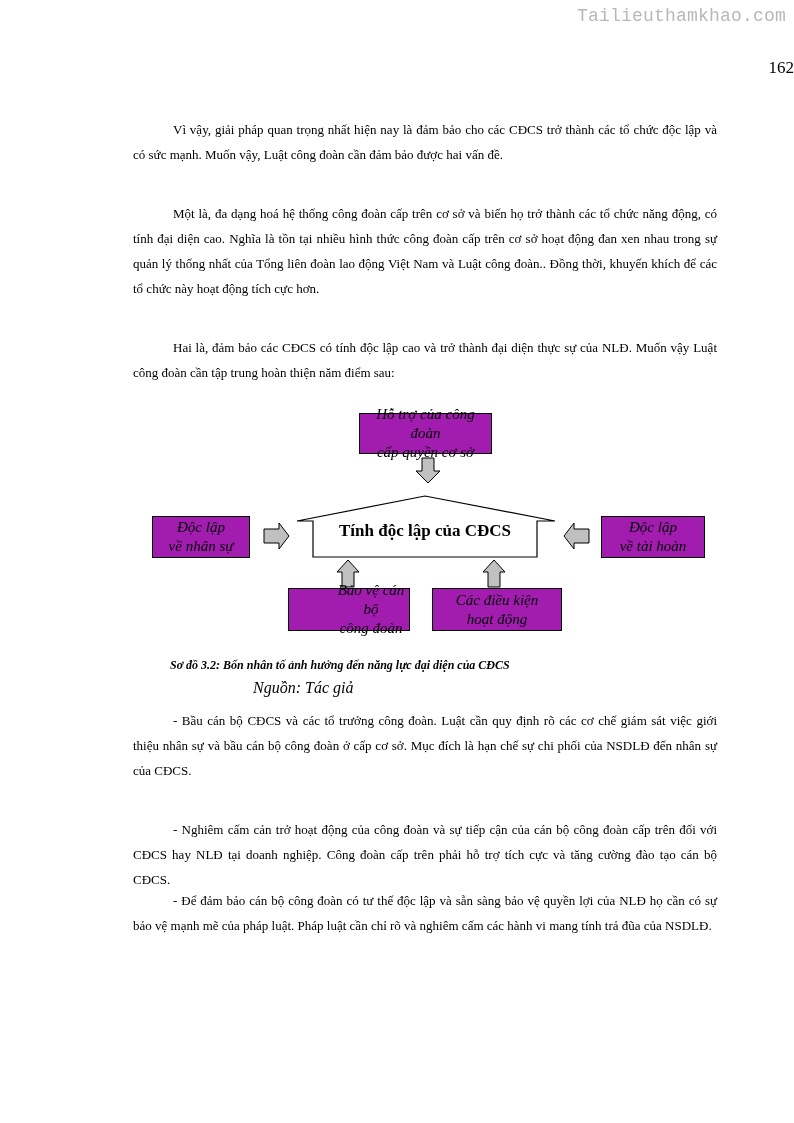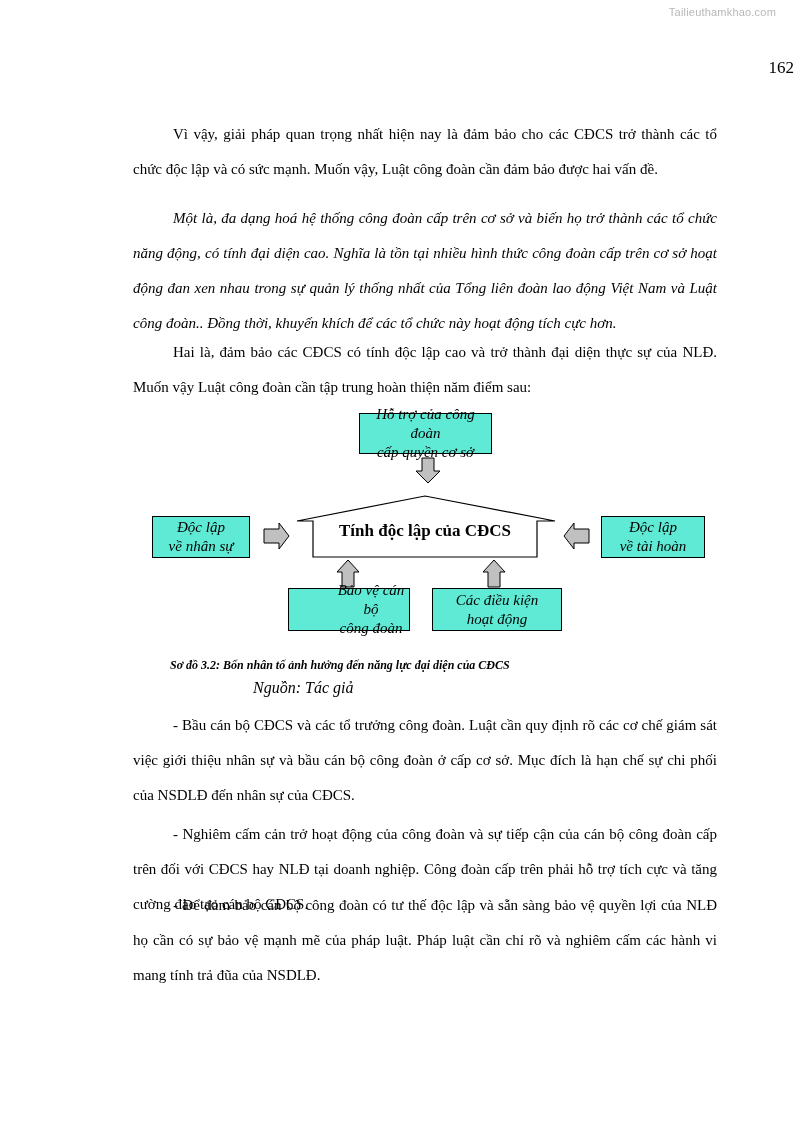--- a/index.html
+++ b/index.html
@@ -1,39 +1,39 @@
 <!DOCTYPE html>
 <html><head>
 <meta charset="utf-8">
 <style>
   html, body { margin: 0; padding: 0; background: #ffffff; }
   body { width: 794px; height: 1123px; position: relative; overflow: hidden;
          font-family: "Liberation Serif", "DejaVu Serif", serif; color: #000; }
-  .watermark { position: absolute; top: 6px; right: 18px; font-family: Liberation Sans, sans-serif;
-               font-size: 11px; color: #b8b8b8; letter-spacing: 0.2px; }
+  .watermark { position: absolute; top: 6px; right: 8px; font-family: Liberation Mono, monospace;
+               font-size: 18px; color: #b8b8b8; letter-spacing: 0.2px; }
   .page-number { position: absolute; top: 58px; left: 0; width: 794px; text-align: right; font-size: 17px; }
-  .para { position: absolute; left: 133px; width: 584px; font-size: 15px; line-height: 35px;
+  .para { position: absolute; left: 133px; width: 584px; font-size: 13px; line-height: 25px;
           text-align: justify; text-indent: 40px; margin: 0; }
-  .box { position: absolute; border: 1px solid #000; background: #5eead4; font-style: italic;
+  .box { position: absolute; border: 1px solid #000; background: #a21caf; font-style: italic;
          font-size: 15px; line-height: 19px; text-align: center; box-sizing: border-box;
          display: flex; flex-direction: column; justify-content: center; }
   .caption { position: absolute; left: 170px; top: 658px; font-size: 12px; font-weight: bold; font-style: italic; }
   .source { position: absolute; left: 253px; top: 679px; font-size: 16px; font-style: italic; }
   svg.diagram { position: absolute; left: 0; top: 0; }
   .center-label { position: absolute; left: 314px; top: 521px; width: 222px; text-align: center;
                   font-size: 17px; font-weight: bold; }
 </style>
 </head>
 <body>
 
 <div class="watermark">Tailieuthamkhao.com</div>
 <div class="page-number">162</div>
 
 <p class="para" style="top:117px;">Vì vậy, giải pháp quan trọng nhất hiện nay là đảm bảo cho các CĐCS trở thành các tổ chức độc lập và có sức mạnh. Muốn vậy, Luật công đoàn cần đảm bảo được hai vấn đề.</p>
-<p class="para" style="top:201px;font-style:italic;">Một là, đa dạng hoá hệ thống công đoàn cấp trên cơ sở và biến họ trở thành các tổ chức năng động, có tính đại diện cao. Nghĩa là tồn tại nhiều hình thức công đoàn cấp trên cơ sở hoạt động đan xen nhau trong sự quản lý thống nhất của Tổng liên đoàn lao động Việt Nam và Luật công đoàn.. Đồng thời, khuyến khích để các tổ chức này hoạt động tích cực hơn.</p>
+<p class="para" style="top:201px;">Một là, đa dạng hoá hệ thống công đoàn cấp trên cơ sở và biến họ trở thành các tổ chức năng động, có tính đại diện cao. Nghĩa là tồn tại nhiều hình thức công đoàn cấp trên cơ sở hoạt động đan xen nhau trong sự quản lý thống nhất của Tổng liên đoàn lao động Việt Nam và Luật công đoàn.. Đồng thời, khuyến khích để các tổ chức này hoạt động tích cực hơn.</p>
 <p class="para" style="top:335px;">Hai là, đảm bảo các CĐCS có tính độc lập cao và trở thành đại diện thực sự của NLĐ. Muốn vậy Luật công đoàn cần tập trung hoàn thiện năm điểm sau:</p>
 
 <svg class="diagram" width="794" height="660">
 
   <polygon points="297,521 425,496 555,521 537,521 537,557 313,557 313,521" fill="#fff" stroke="#000" stroke-width="1.2"></polygon>
 
   <polygon points="422,458 434,458 434,471 440,471 428,483 416,471 422,471" fill="#c0c0c0" stroke="#000" stroke-width="1"></polygon>
 
   <polygon points="264,529 279,529 279,523 289,536 279,549 279,543 264,543" fill="#c0c0c0" stroke="#000" stroke-width="1"></polygon>
 

